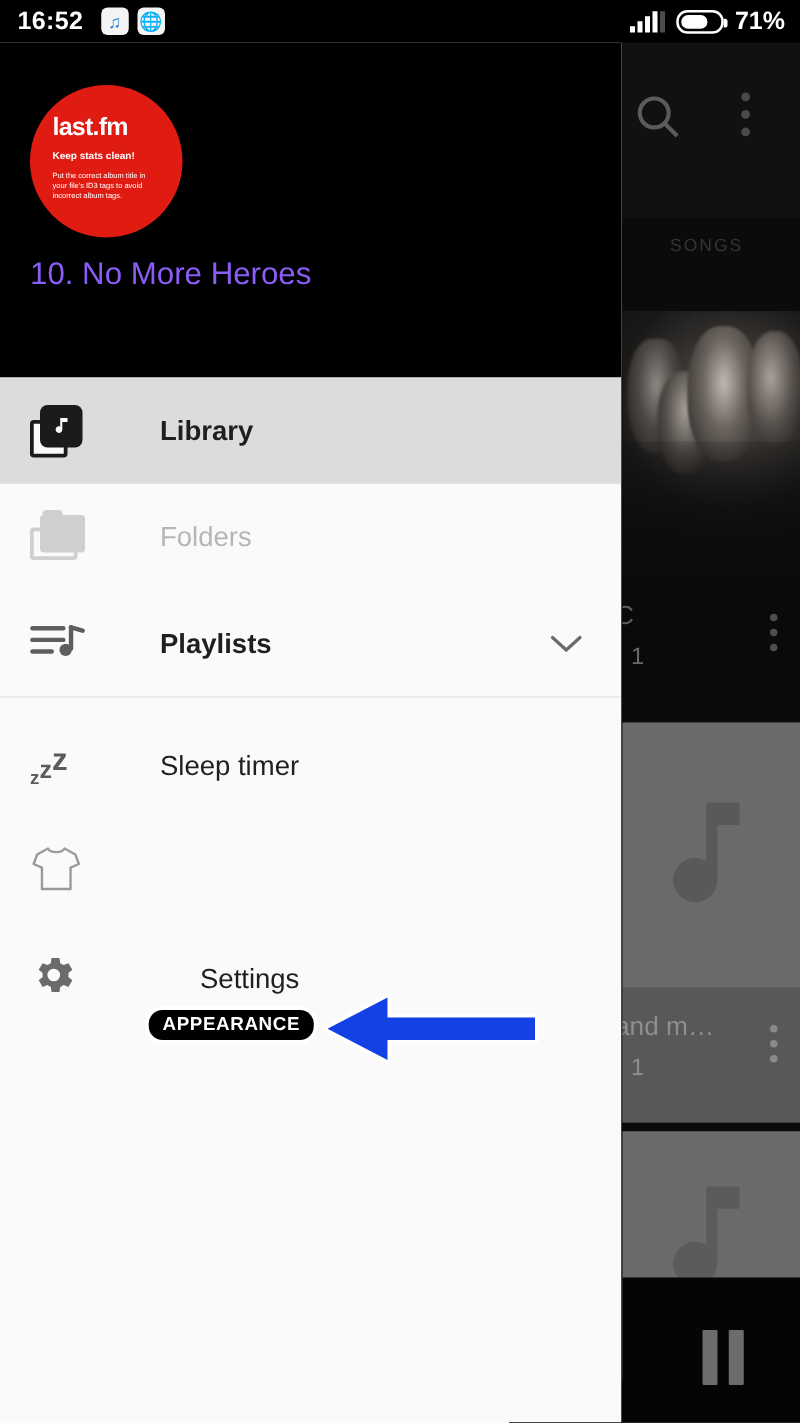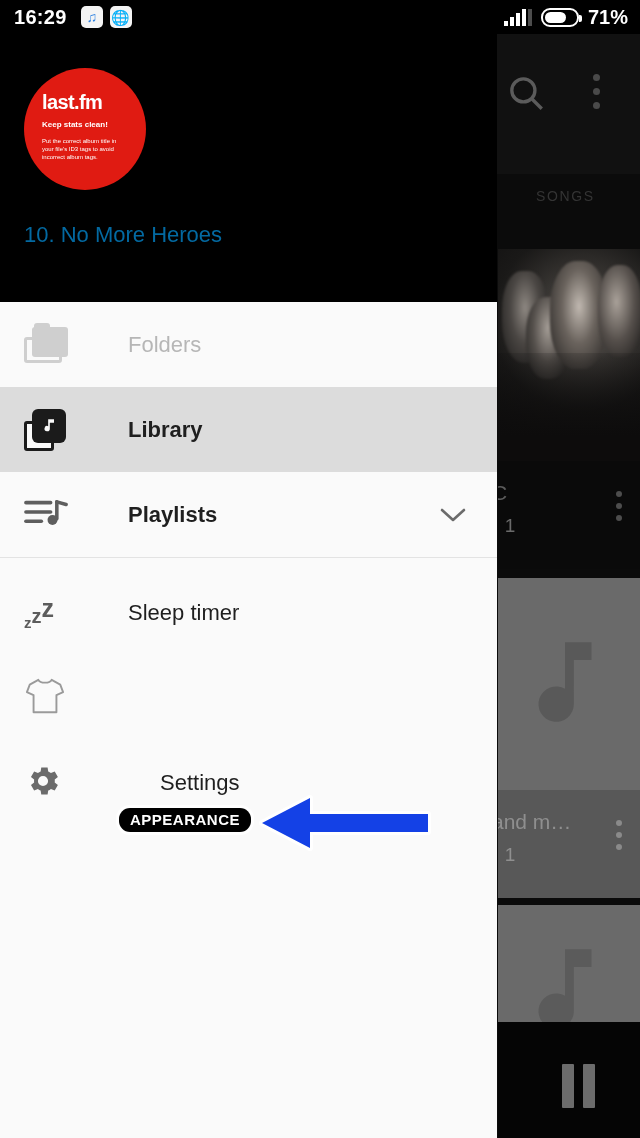--- a/index.html
+++ b/index.html
@@ -126,21 +126,21 @@
   }
   #album-circle {
     position:absolute; left: 24px; top: 34px; width: 122px; height: 122px;
     border-radius: 50%; background: #e01b12; overflow:hidden;
     display:flex; flex-direction:column; align-items:flex-start;
     padding: 24px 14px 0 18px;
   }
   #lastfm-wordmark { color:#fff; font-size: 20px; font-weight: 700; letter-spacing:-0.6px; line-height:1; }
   #lastfm-tag { color:#fff; font-size: 8px; font-weight:700; margin-top: 9px; line-height:1.1; }
   #lastfm-body { color:#fff; font-size: 6px; margin-top: 7px; line-height:1.35; max-width: 82px; }
-  #np-title { position:absolute; left: 24px; top: 188px; color:#0369a1; font-size: 22px; }
+  #np-title { position:absolute; left: 24px; top: 171px; color:#8b5cf6; font-size: 25px; }
   #np-sub { position:absolute; left: 24px; top: 206px; color:#e6e6e6; font-size: 22px; }
 
   .nav-item {
     position:relative; display:flex; align-items:center; height: 85px; padding-left: 24px;
   }
   .nav-item.selected { background:#dcdcdc; }
   .nav-ico { width: 52px; display:flex; align-items:center; justify-content:flex-start; }
   .nav-label { font-size: 22px; color:#1f1f1f; font-weight: 600; margin-left: 52px; }
   .nav-label.dim { color:#b6b6b6; font-weight: 500; }
   .nav-label.lite { font-weight: 500; }
@@ -261,43 +261,43 @@
 
     <div id="drawer-header">
       <div id="album-circle">
         <div id="lastfm-wordmark">last.fm</div>
         <div id="lastfm-tag">Keep stats clean!</div>
         <div id="lastfm-body">Put the correct album title in your file's ID3 tags to avoid incorrect album tags.</div>
       </div>
       <div id="np-title">10. No More Heroes</div>
     </div>
 
-    <div class="nav-item">
-      <div class="nav-ico">
-        <div class="ico-folder">
-            <div class="f-back"></div>
-            <div class="f-tab"></div>
-            <div class="f-front"></div>
-          </div>
-      </div>
-      <div class="nav-label dim">Folders</div>
-    </div>
-
     <div class="nav-item selected">
       <div class="nav-ico">
         <div class="ico-library">
           <div class="back1"></div>
           <div class="front">
             <svg viewBox="0 0 24 24" fill="#fafafa">
                 <path d="M11 4v8.2A3.2 3.2 0 1 0 13 15V8h5V4h-7z"></path>
               </svg>
           </div>
         </div>
       </div>
       <div class="nav-label">Library</div>
+    </div>
+
+    <div class="nav-item">
+      <div class="nav-ico">
+        <div class="ico-folder">
+            <div class="f-back"></div>
+            <div class="f-tab"></div>
+            <div class="f-front"></div>
+          </div>
+      </div>
+      <div class="nav-label dim">Folders</div>
     </div>
 
     <div class="nav-item">
       <div class="nav-ico">
         <svg class="ico-playlist" viewBox="0 0 28 22" fill="none" stroke="#5e5e5e" stroke-width="2.3" stroke-linecap="round">
           <line x1="1" y1="3" x2="17" y2="3"></line>
           <line x1="1" y1="9" x2="17" y2="9"></line>
           <line x1="1" y1="15" x2="11" y2="15"></line>
           <path d="M21 2.5v11" stroke-width="2.3"></path>
           <circle cx="18.2" cy="14.2" r="3.2" fill="#5e5e5e" stroke="none"></circle>
@@ -352,21 +352,21 @@
   <div id="appearance-pill">APPEARANCE</div>
 
   <svg id="arrow-annotation" viewBox="0 0 180 62">
     <g>
       <path d="M58 6 L10 31 L58 56 L58 40 L176 40 L176 22 L58 22 Z" fill="#1441e6" stroke="#ffffff" stroke-width="6" stroke-linejoin="round"></path>
       <path d="M58 6 L10 31 L58 56 L58 40 L176 40 L176 22 L58 22 Z" fill="#1441e6"></path>
     </g>
   </svg>
 
   <div id="statusbar">
-    <div id="sb-time">16:29</div>
+    <div id="sb-time">16:52</div>
     <div id="sb-notif">
       <div class="notif-icon" style="color:#2a7fe0">♫</div>
       <div class="notif-icon" style="font-size:15px">🌐</div>
     </div>
     <div id="sb-right">
       <div id="sig-bars">
           <i></i>
           <i></i>
           <i></i>
           <i></i>

